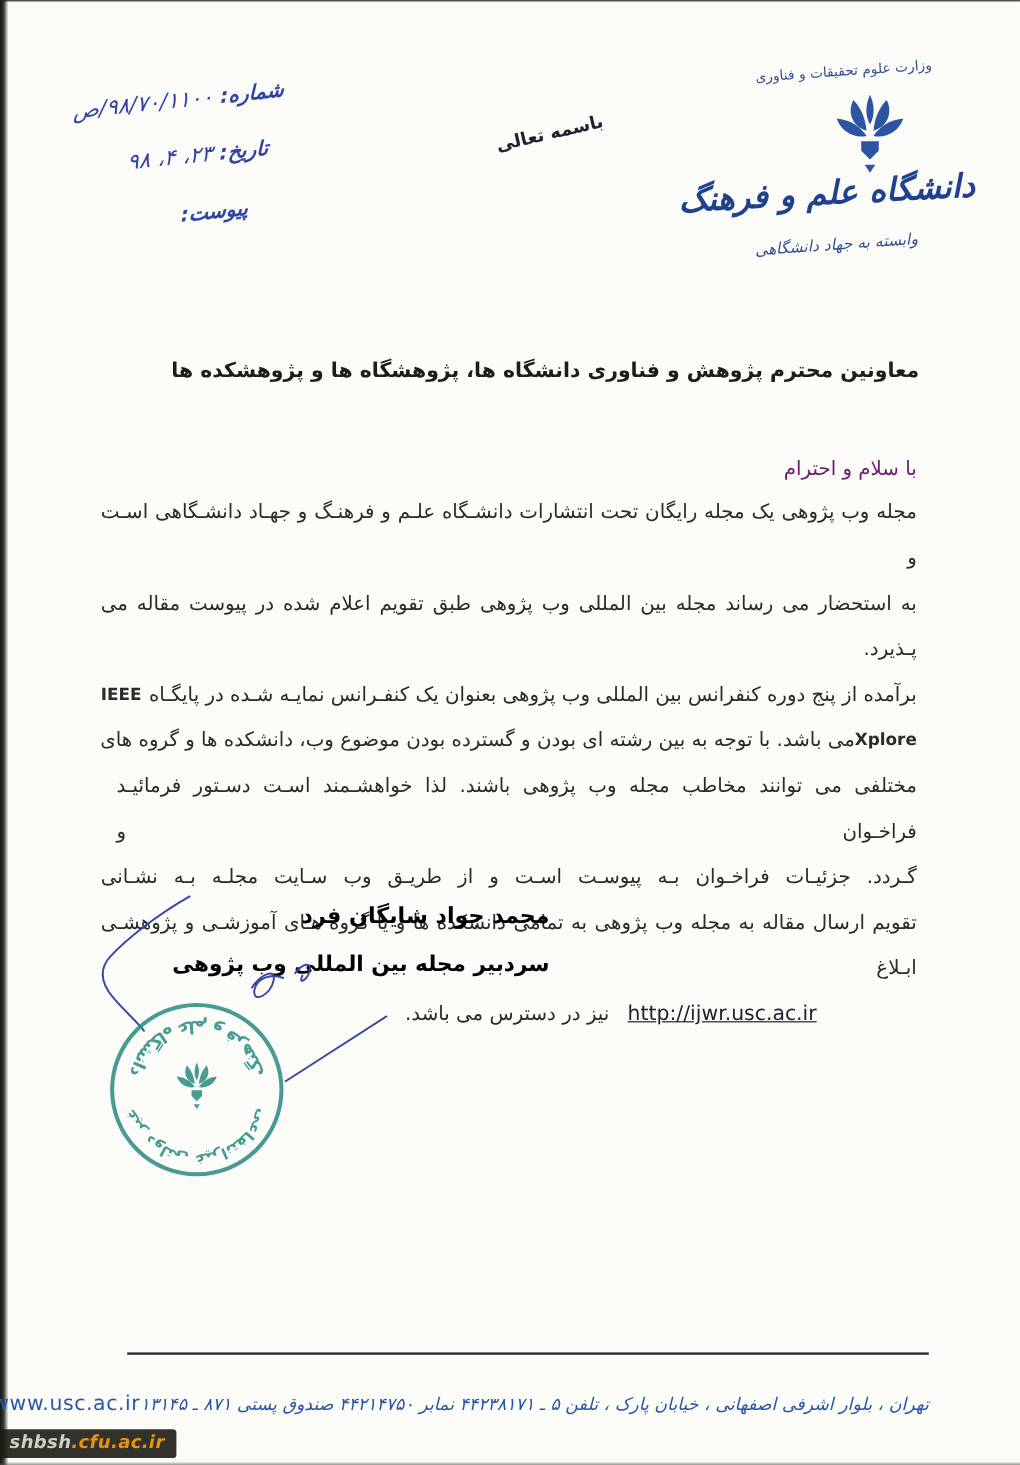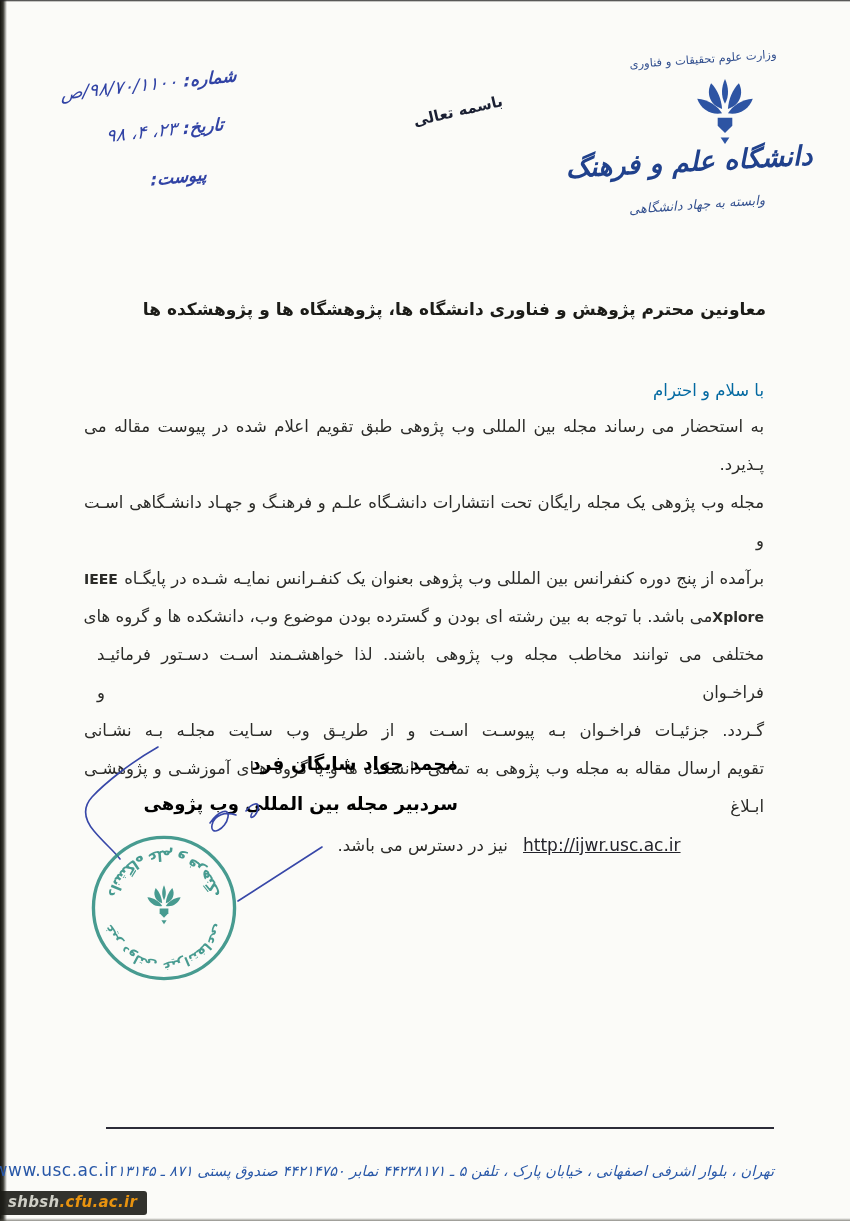--- a/index.html
+++ b/index.html
@@ -40,21 +40,21 @@
   .uni-name{position:absolute;right:36px;top:146px;width:250px;text-align:center;
     font-size:27px;font-weight:bold;font-style:italic;color:#20418c;direction:rtl;
     transform:rotate(-3deg);letter-spacing:-1px;}
   .affil{position:absolute;right:58px;top:197px;width:190px;text-align:center;
     font-size:13px;color:#33508f;font-style:italic;transform:rotate(-4deg);direction:rtl;}
 
   
   .title{position:absolute;right:84px;left:86px;top:299px;direction:rtl;
     font-size:17px;font-weight:bold;color:#1c1c18;text-align:right;}
   .salutation{position:absolute;right:86px;top:381px;direction:rtl;
-    font-size:16.5px;color:#0369a1;}
+    font-size:16.5px;color:#701a75;}
   .body{position:absolute;right:86px;left:84px;top:408px;direction:rtl;
     font-size:16.5px;color:#2b2b28;}
   .bline{line-height:38px;text-align:justify;text-align-last:justify;white-space:nowrap;
     display:flex;justify-content:space-between;}
   .bline > span,.bline > b{display:inline-block;}
   .bline.flow{display:block;white-space:normal;}
   .latin{direction:ltr;unicode-bidi:isolate;font-weight:bold;font-size:14px;}
   .urlline{line-height:38px;text-align:center;padding-left:170px;direction:rtl;}
   .urlline .url{direction:ltr;unicode-bidi:isolate;color:#23232a;
     text-decoration:underline;font-size:17px;}
@@ -127,22 +127,22 @@
   </div>
 
   <div class="uni-name">دانشگاه علم و فرهنگ</div>
   <div class="affil">وابسته به جهاد دانشگاهی</div>
 
   <div class="title">معاونین محترم پژوهش و فناوری دانشگاه ها، پژوهشگاه ها و پژوهشکده ها</div>
 
   <div class="salutation">با سلام و احترام</div>
 
   <div class="body">
+    <div class="bline flow" style="text-align-last:justify;">مجله وب پژوهی یک مجله رایگان تحت انتشارات دانشـگاه علـم و فرهنـگ و جهـاد دانشـگاهی اسـت و</div>
     <div class="bline flow" style="text-align-last:justify;">به استحضار می رساند مجله بین المللی وب پژوهی طبق تقویم اعلام شده در پیوست مقاله  می پـذیرد.</div>
-    <div class="bline flow" style="text-align-last:justify;">مجله وب پژوهی یک مجله رایگان تحت انتشارات دانشـگاه علـم و فرهنـگ و جهـاد دانشـگاهی اسـت و</div>
     <div class="bline">
       <span>برآمده از پنج دوره کنفرانس بین المللی وب پژوهی بعنوان یک کنفـرانس نمایـه شـده در پایگـاه</span>
       <b class="latin">IEEE</b>
     </div>
     <div class="bline">
       <b class="latin">Xplore</b>
       <span>می باشد. با توجه به بین رشته ای بودن و گسترده بودن موضوع وب، دانشکده ها و گروه های</span>
     </div>
     <div class="bline flow" style="text-align-last:justify;margin-left:13px;">مختلفی می توانند مخاطب مجله وب پژوهی باشند. لذا خواهشـمند اسـت  دسـتور فرمائیـد فراخـوان و</div>
     <div class="bline flow" style="text-align-last:justify;">گـردد. جزئیـات فراخـوان بـه پیوسـت اسـت و از طریـق وب سـایت مجلـه بـه نشـانی</div>

